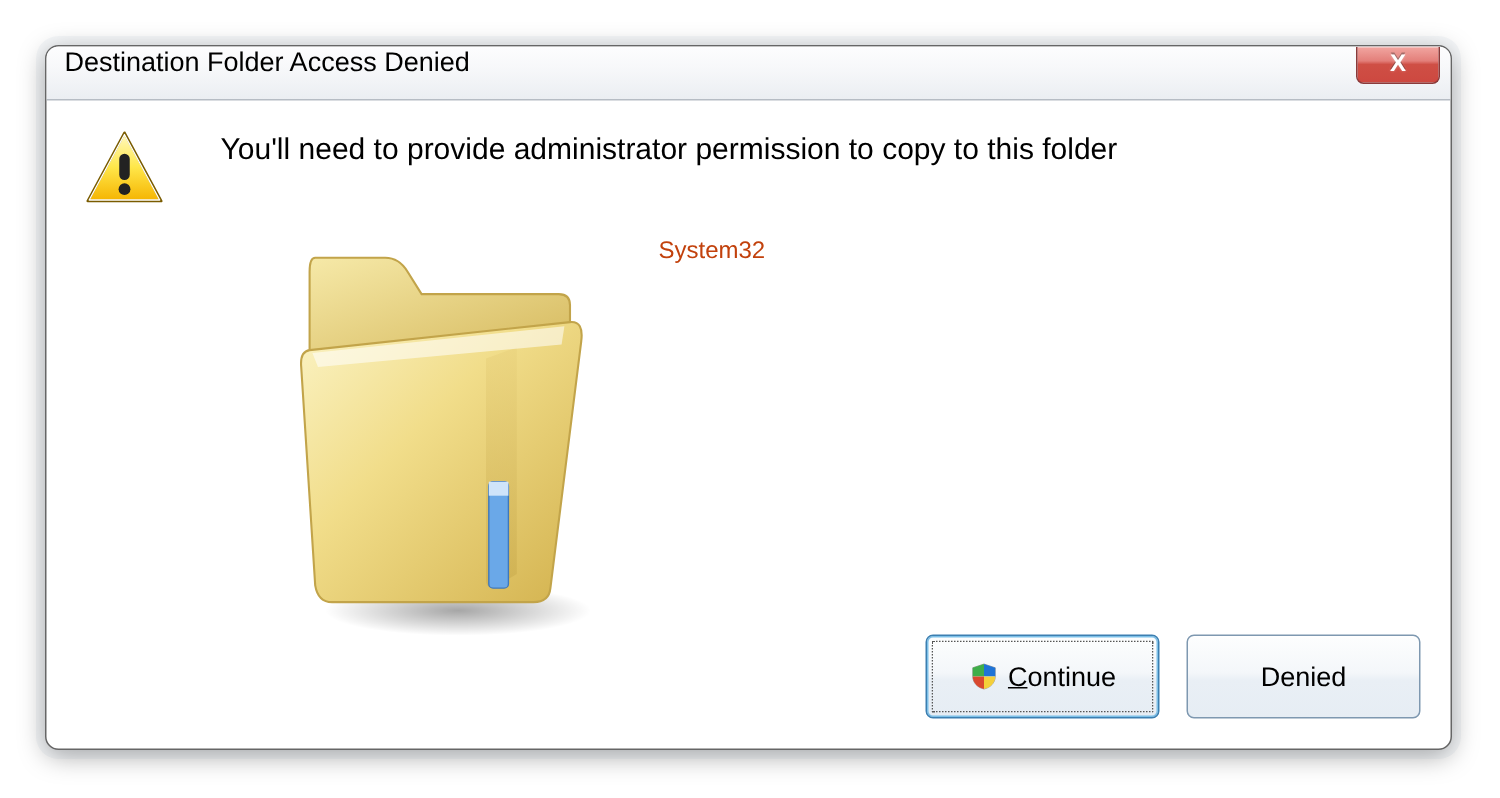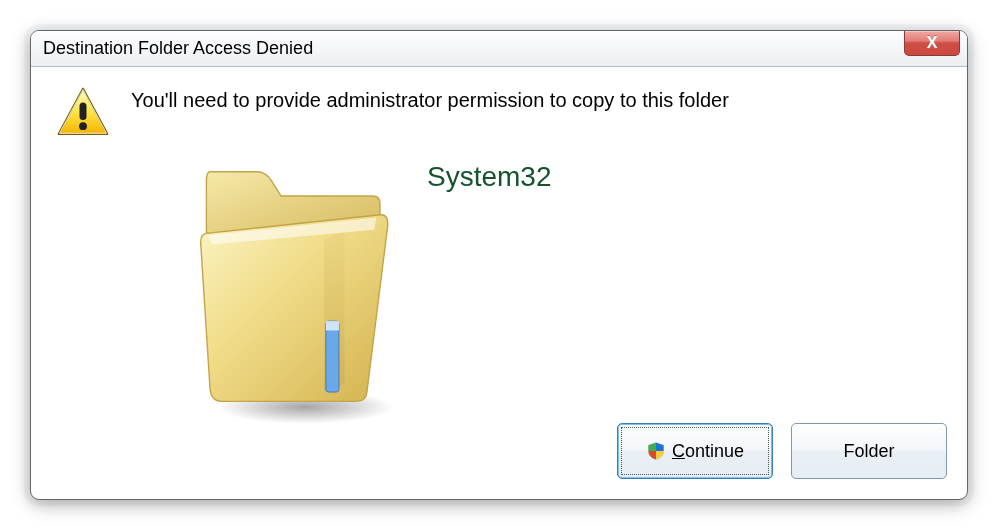--- a/index.html
+++ b/index.html
@@ -21,21 +21,20 @@
       border: 1px solid #666;
       border-radius: 9px;
       box-shadow: 0 0 0 6px rgba(30,70,120,0.04), 0 4px 18px rgba(0,0,0,0.35);
       overflow: hidden;
     }
     .titlebar {
       height: 36px;
       background: linear-gradient(to bottom, #fdfdfe 0%, #f7f8fa 40%, #ebeef2 100%);
       border-bottom: 1px solid #b6bcc4;
       display: flex;
-      align-items: center;
       padding: 0 8px 0 12px;
       position: relative;
     }
     .title-text {
       font-size: 18px;
       color: #000;
     }
     .close-btn {
       position: absolute;
       right: 7px;
@@ -58,42 +57,43 @@
       cursor: pointer;
     }
     .client {
       padding: 18px 18px 18px 24px;
       position: relative;
       height: calc(100% - 36px);
     }
     .row1 {
       display: flex;
       align-items: flex-start;
-      gap: 20px;
+      gap: 36px;
     }
     .warn-icon { width: 56px; height: 56px; flex: none; }
     .message {
       font-size: 20px;
       color: #000;
       padding-top: 4px;
     }
     .body-row {
       position: absolute;
       left: 150px;
       top: 88px;
       display: flex;
       align-items: flex-start;
       gap: 16px;
     }
     .folder-icon { width: 230px; height: 280px; }
     .folder-meta { padding-top: 2px; }
     .folder-name, .folder-date {
-      font-size: 28px;
-      color: #14532d;
+      font-size: 16px;
+      color: #c2410c;
       line-height: 1.4;
+      margin-left: 12px;
     }
     .buttons {
       position: absolute;
       right: 20px;
       bottom: 20px;
       display: flex;
       gap: 18px;
     }
     .btn {
       min-width: 156px;
@@ -198,17 +198,17 @@
             <path d="M12 2 L21 5 V12 C21 17 17 21 12 22 C7 21 3 17 3 12 V5 Z" fill="#fff" stroke="#888" stroke-width="0.6"></path>
             <path d="M12 2 L21 5 V12 H12 Z" fill="#1e73d6"></path>
             <path d="M12 2 L3 5 V12 H12 Z" fill="#3fae49"></path>
             <path d="M12 12 H21 V12 C21 17 17 21 12 22 Z" fill="#f4cf3a"></path>
             <path d="M12 12 H3 V12 C3 17 7 21 12 22 Z" fill="#d9482f"></path>
           </svg>
         </span>
         <span><span></span><span class="under">C</span><span>ontinue</span></span>
       </button>
       <button class="btn">
-        <span>Folder</span>
+        <span>Denied</span>
       </button>
     </div>
   </div>
 </div>
 
 </body></html>

